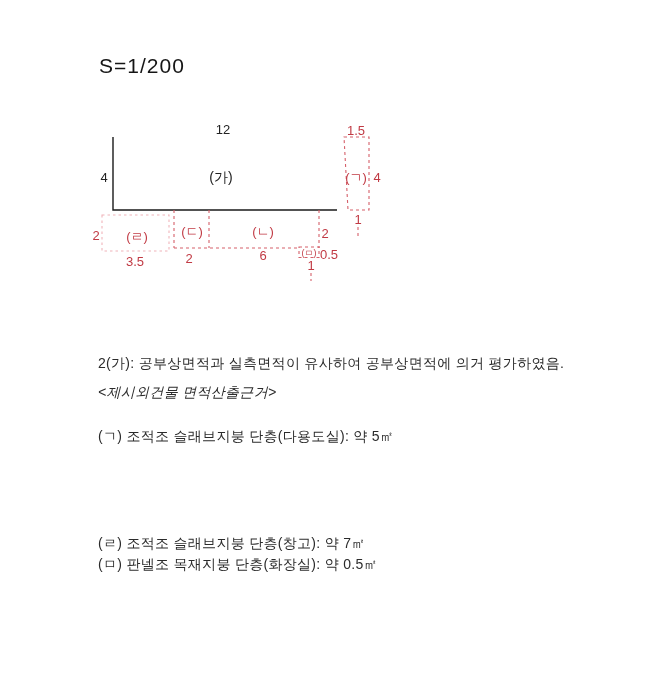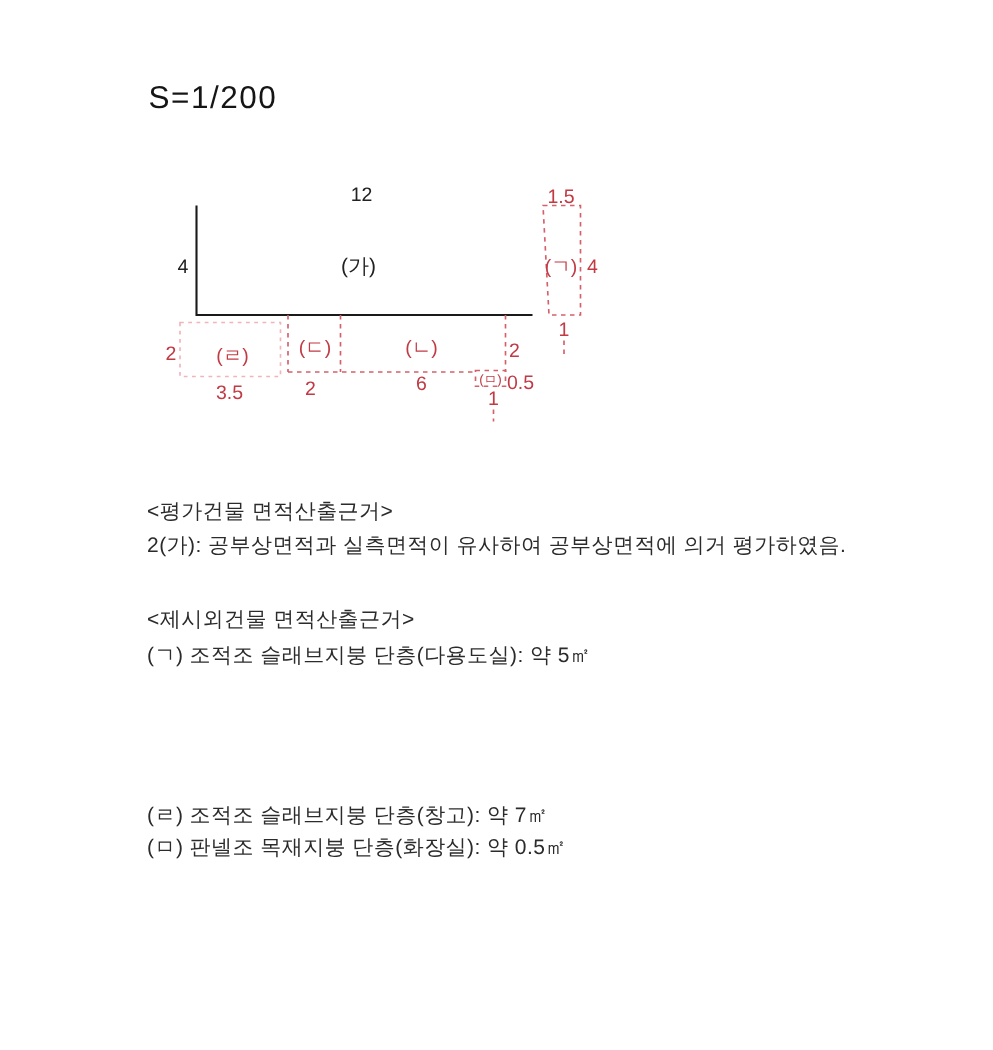--- a/index.html
+++ b/index.html
@@ -9,25 +9,25 @@
     --ink:#2b2b2b;
   }
   html,body{margin:0;padding:0;background:#ffffff;}
   .page{
     position:relative;width:662px;height:700px;background:#ffffff;overflow:hidden;
     font-family:"Liberation Sans",sans-serif;color:var(--ink);
   }
   .scale-title{
     position:absolute;left:99px;top:54px;font-size:21px;color:#151515;letter-spacing:1px;
   }
-  .diagram{position:absolute;left:102px;top:110px;width:320px;height:180px;}
+  .diagram{position:absolute;left:84px;top:110px;width:320px;height:180px;}
   .doc-text{position:absolute;font-size:14px;color:var(--ink);letter-spacing:0.3px;white-space:nowrap;}
   .sec1-heading{left:98px;top:332px;}
   .sec1-body{left:98px;top:355px;}
-  .sec2-heading{left:98px;top:404px;}
+  .sec2-heading{left:98px;top:384px;font-style:italic;}
   .item-0{left:98px;top:428px;}
   .item-1{left:98px;top:453px;}
   .item-2{left:98px;top:478px;}
   .item-3{left:98px;top:503px;margin-top:32px;}
   .item-4{left:98px;top:556px;}
   svg text{font-family:"Liberation Sans",sans-serif;}
   .blk{stroke:#1a1a1a;stroke-width:1.4;fill:none;}
   .blk-txt{fill:#222222;font-size:13px;}
   .ga-txt{fill:#222222;font-size:14px;}
   .red-dash{stroke:var(--red-line);stroke-width:1.1;fill:none;stroke-dasharray:3,3;}
@@ -73,21 +73,20 @@
       <text class="red-txt" x="241" y="128" text-anchor="middle">2</text>
 
       <rect class="red-dash" x="215" y="137" width="20" height="10.5"></rect>
       <text class="red-txt-sm" x="225" y="146" text-anchor="middle">(ㅁ)</text>
       <text class="red-txt" x="236" y="149" text-anchor="start">0.5</text>
       <text class="red-txt" x="227" y="160" text-anchor="middle">1</text>
       <path class="red-dash" d="M227,163 L227,171"></path>
     </svg>
   </div>
 
-  <div class="doc-text sec1-heading">&lt;평가건물 면적산출근거&gt;</div>
   <div class="doc-text sec1-body">2(가): 공부상면적과 실측면적이 유사하여 공부상면적에 의거 평가하였음.</div>
 
   <div class="doc-text sec2-heading">&lt;제시외건물 면적산출근거&gt;</div>
   <div class="doc-text item-0">(ㄱ) 조적조 슬래브지붕 단층(다용도실): 약 5㎡</div>
   <div class="doc-text item-3">(ㄹ) 조적조 슬래브지붕 단층(창고): 약 7㎡</div>
   <div class="doc-text item-4">(ㅁ) 판넬조 목재지붕 단층(화장실): 약 0.5㎡</div>
 
 </div>
 
 </body></html>

